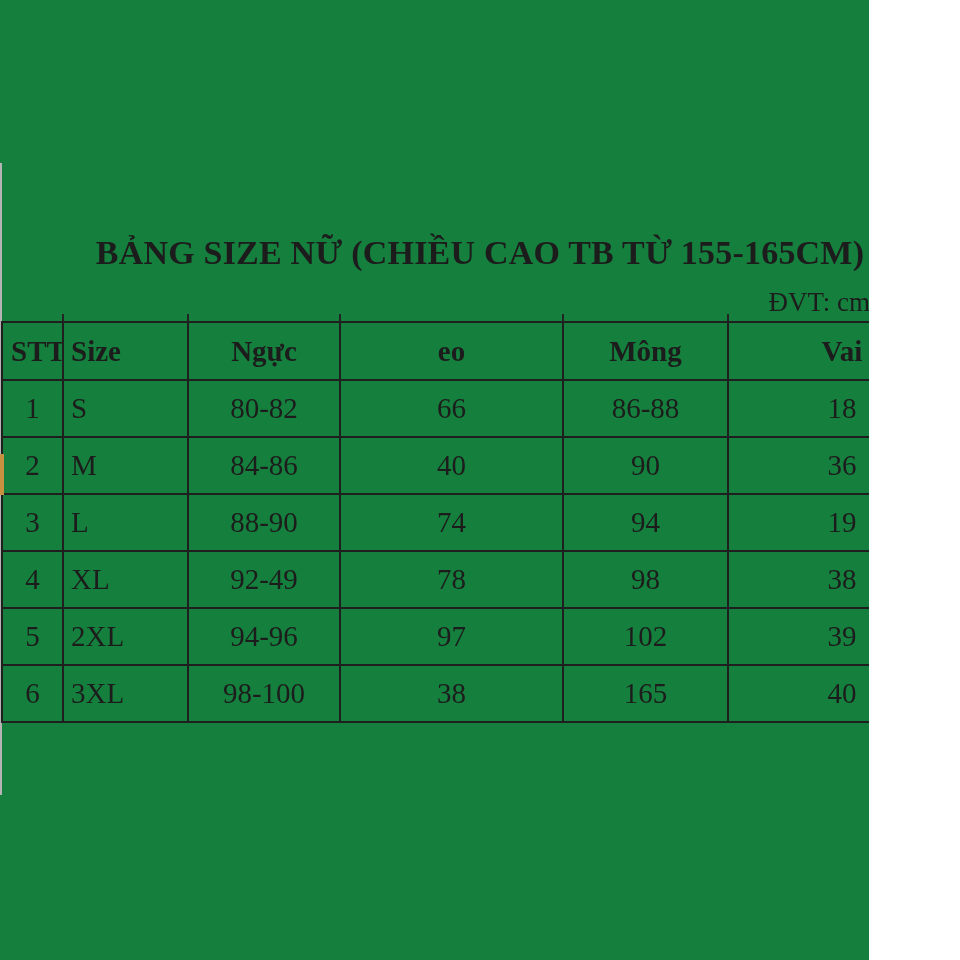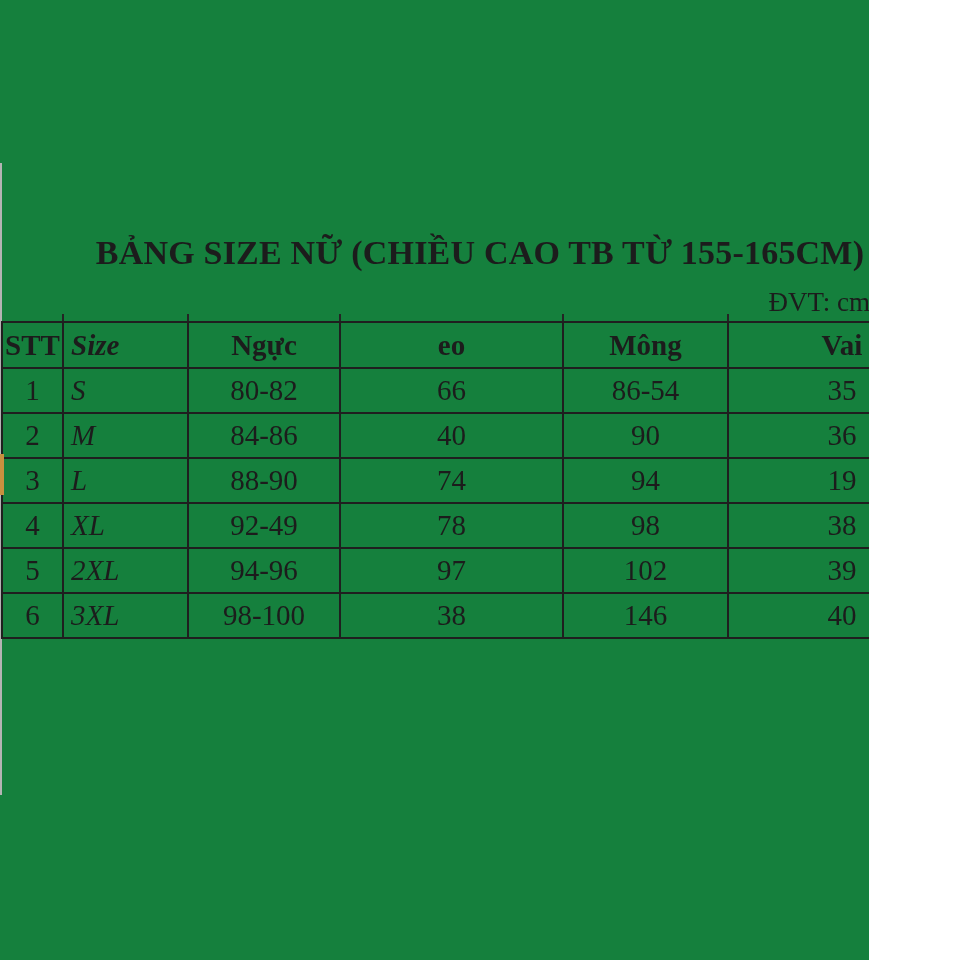--- a/index.html
+++ b/index.html
@@ -54,32 +54,31 @@
   table.size-table {
     position: absolute;
     top: 321px;
     left: 1px;
     width: 954px;
     border-collapse: collapse;
     table-layout: fixed;
   }
   .size-table th, .size-table td {
     border: 2px solid #1f1f1f;
-    padding: 2px;
+    padding: 8px;
     text-align: center;
     vertical-align: middle;
     font-size: 29px;
     overflow: hidden;
   }
   .size-table th { font-weight: bold; height: 40px; }
   .size-table td { font-weight: normal; height: 39px; }
   .size-table .align-left {
     text-align: left;
     padding-left: 7px;
-    font-style: italic;
   }
   .row-marker {
     position: absolute;
     left: 0;
     top: 454px;
     width: 4px;
     height: 41px;
     background: #c8913f;
   }
 </style>
@@ -117,22 +116,22 @@
           <th>Mông</th>
           <th>Vai</th>
         </tr>
     </thead>
     <tbody id="table-body">
         <tr>
           <td>1</td>
           <td class="align-left">S</td>
           <td>80-82</td>
           <td>66</td>
-          <td>86-54</td>
-          <td>35</td>
+          <td>86-88</td>
+          <td>18</td>
         </tr>
         <tr>
           <td>2</td>
           <td class="align-left">M</td>
           <td>84-86</td>
           <td>40</td>
           <td>90</td>
           <td>36</td>
         </tr>
         <tr>
@@ -157,20 +156,20 @@
           <td>94-96</td>
           <td>97</td>
           <td>102</td>
           <td>39</td>
         </tr>
         <tr>
           <td>6</td>
           <td class="align-left">3XL</td>
           <td>98-100</td>
           <td>38</td>
-          <td>146</td>
+          <td>165</td>
           <td>40</td>
         </tr>
       </tbody>
   </table>
 
   <div class="row-marker"></div>
 </div>
 
 </body></html>

